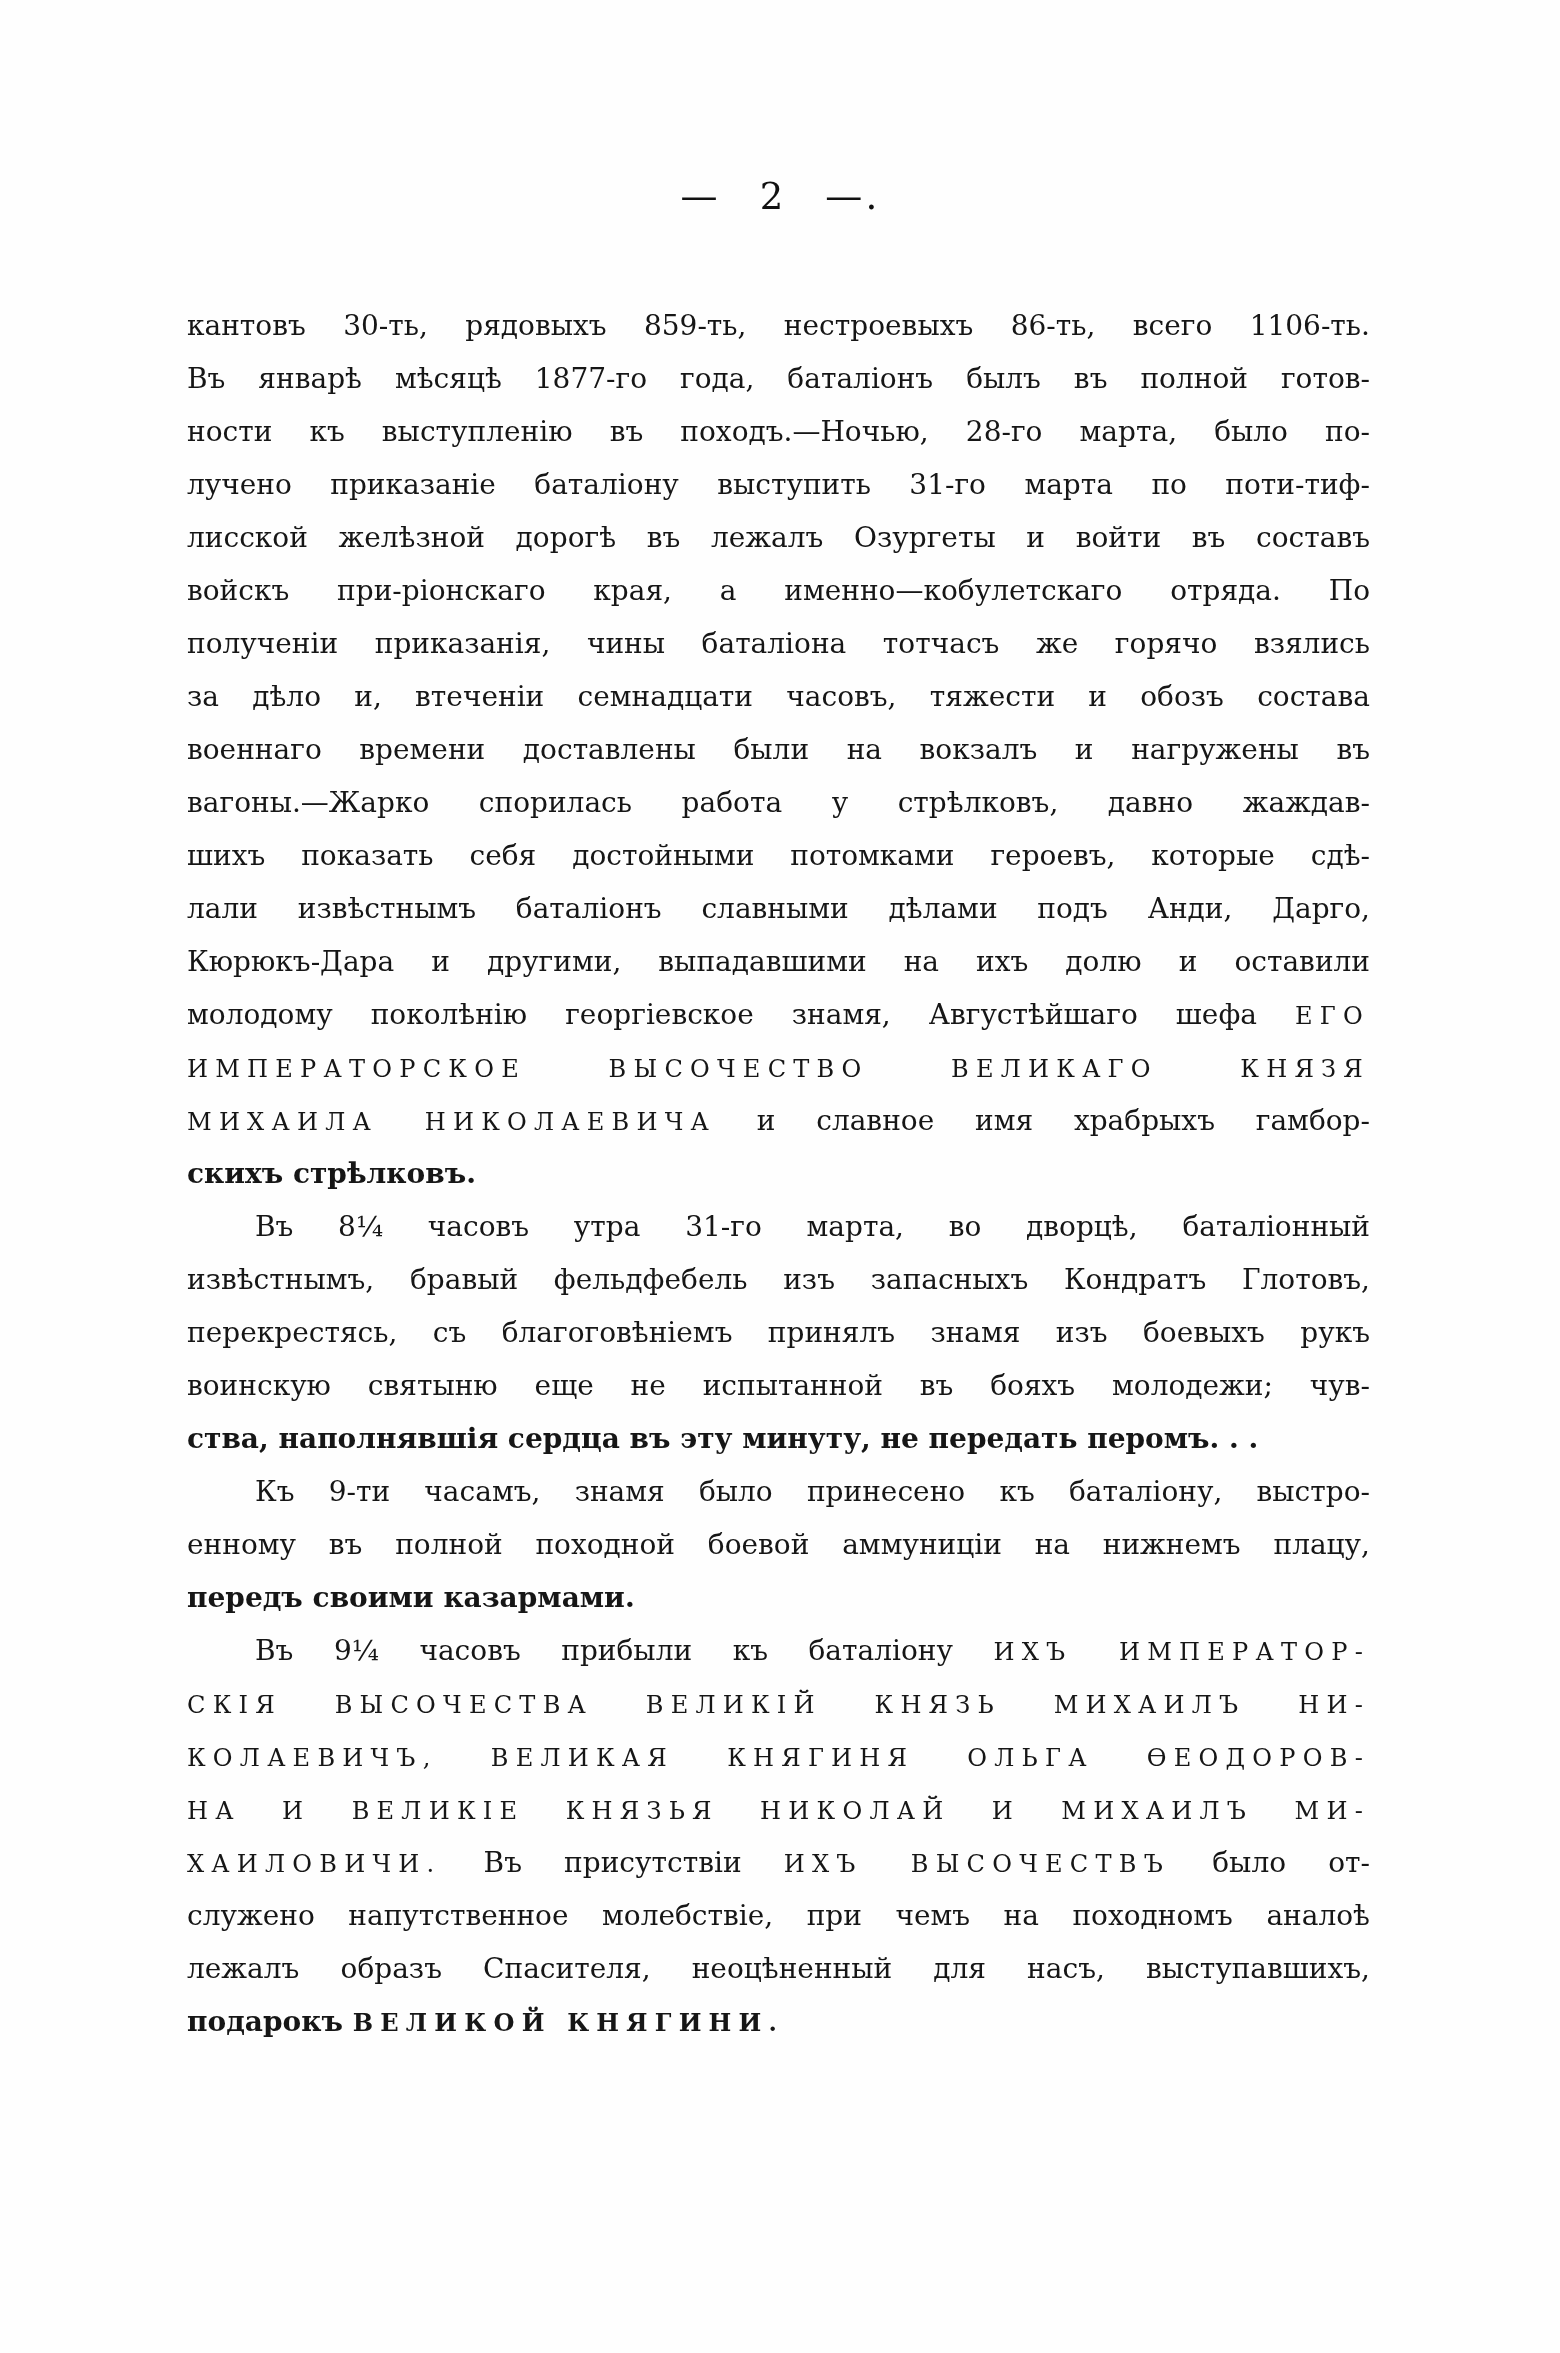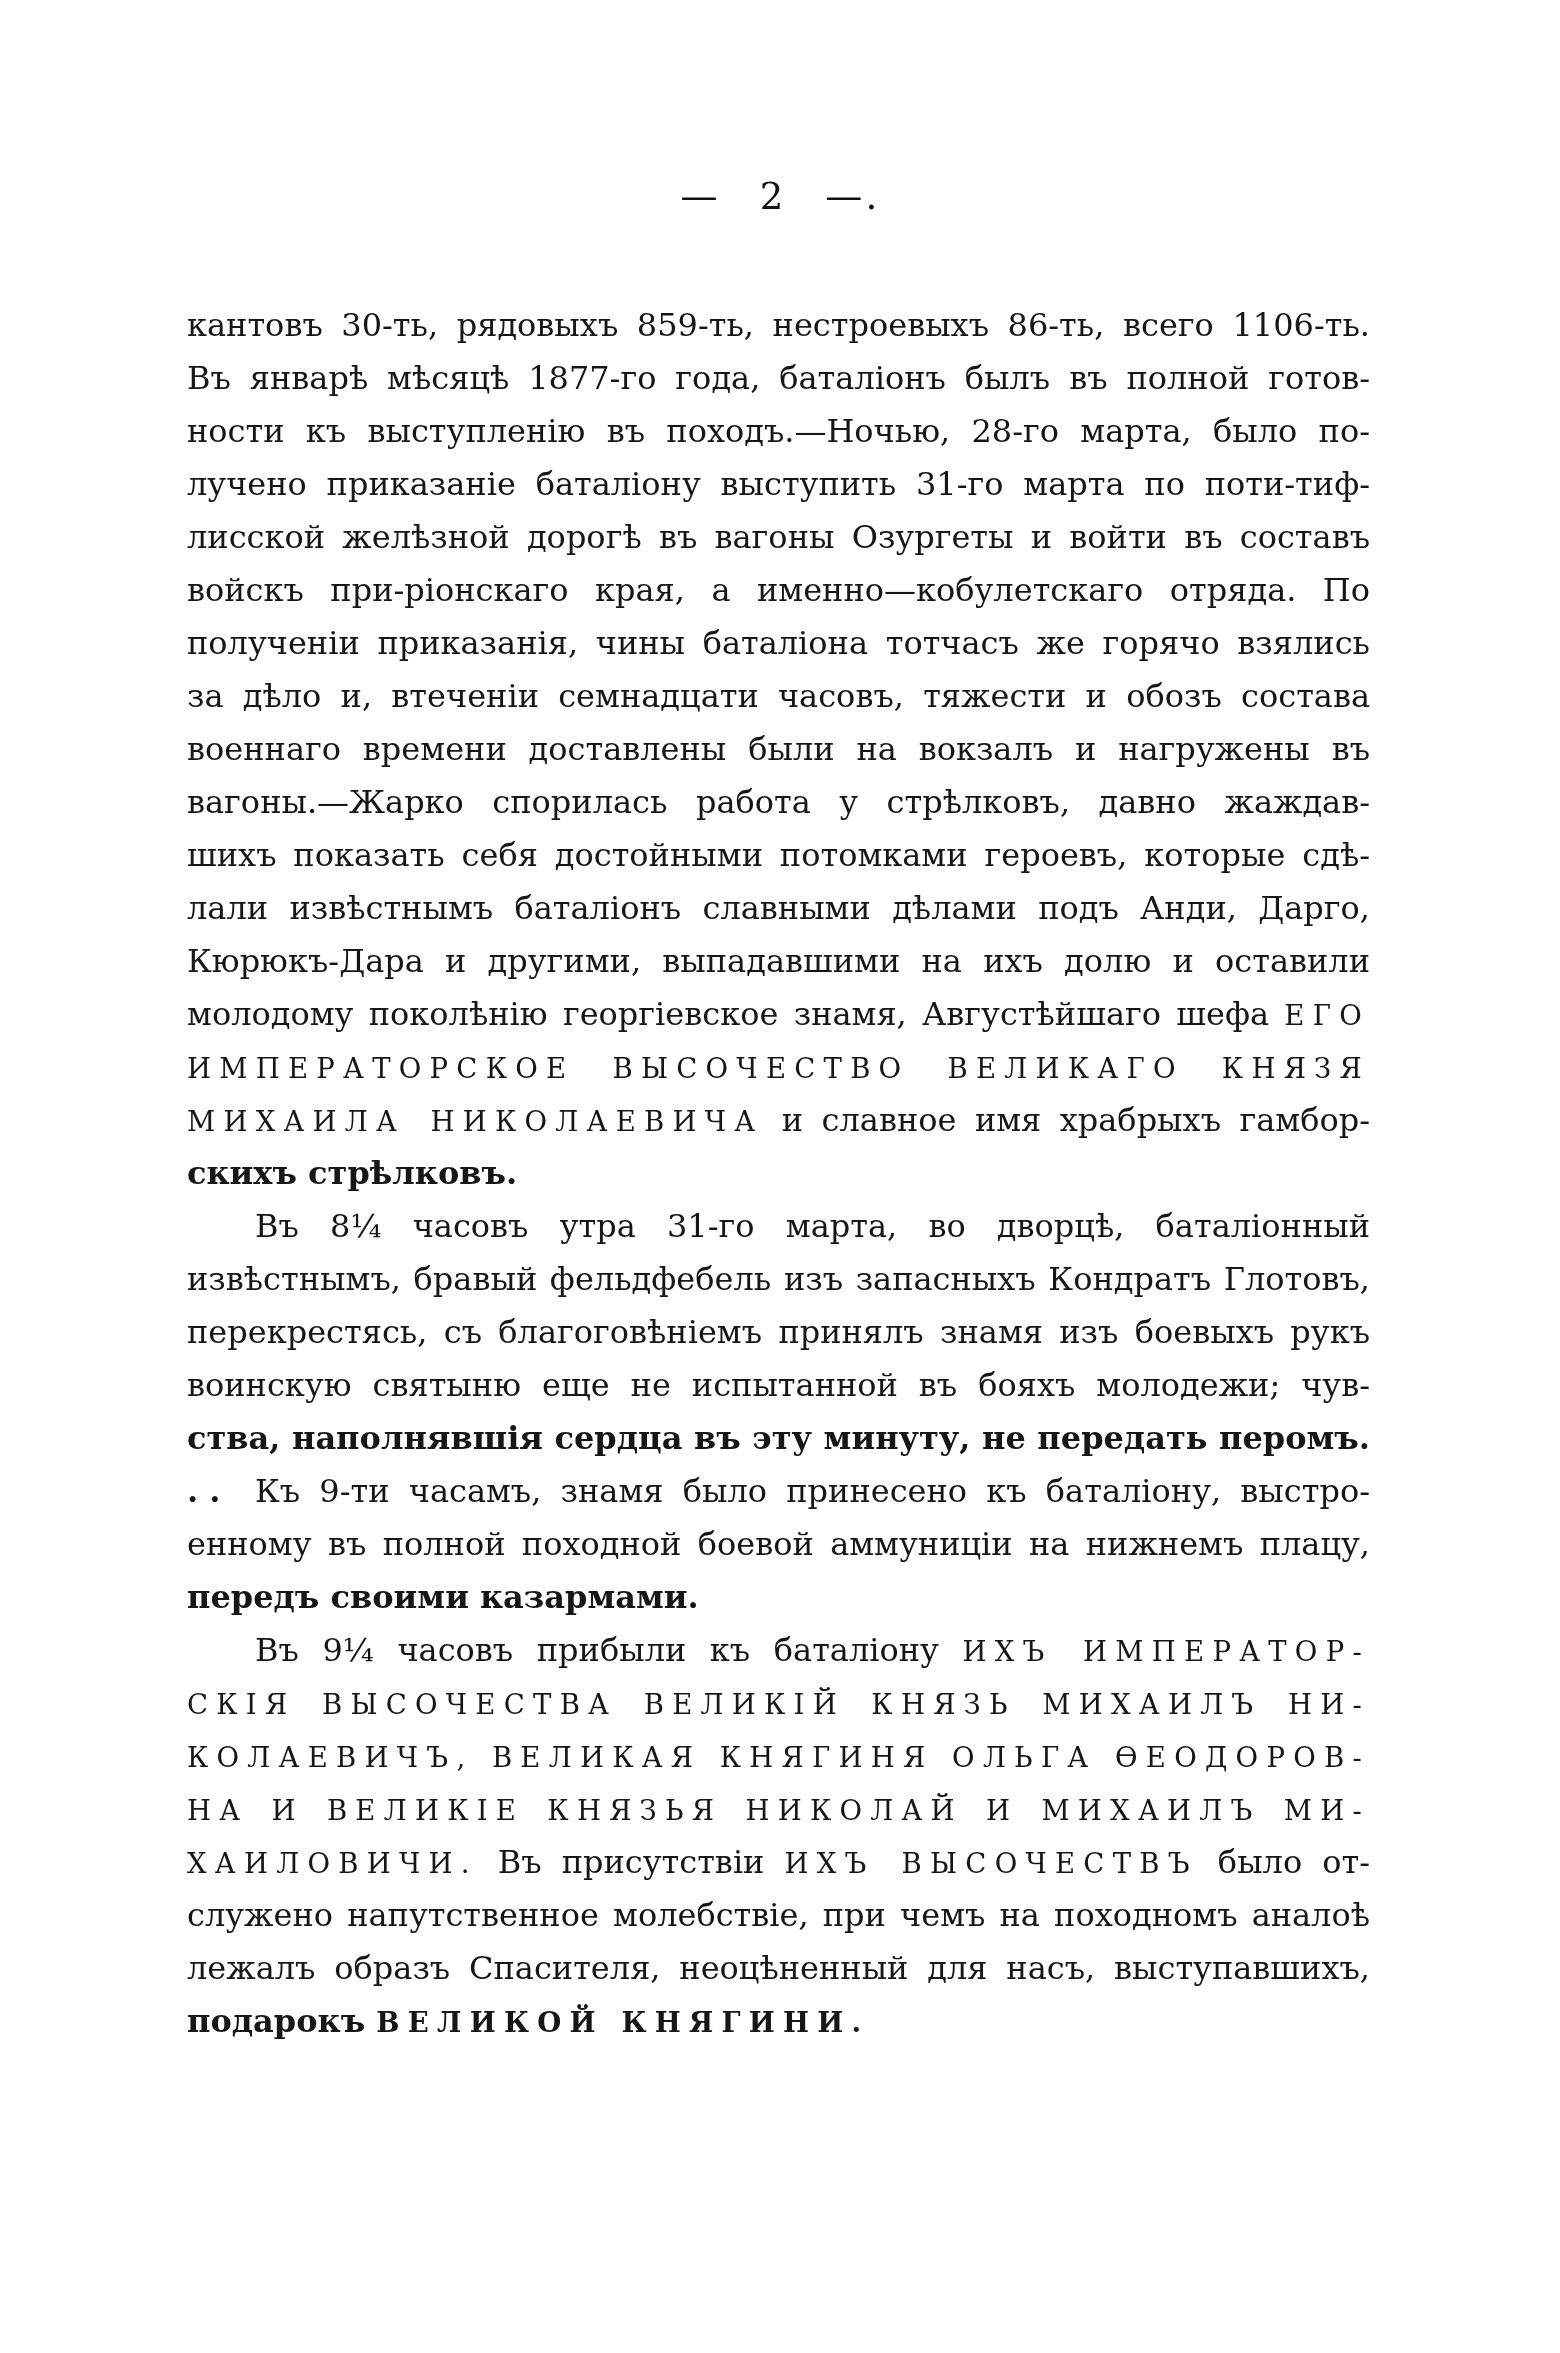--- a/index.html
+++ b/index.html
@@ -27,21 +27,21 @@
     letter-spacing: 3.2px;
     color: #111;
   }
   .textblock {
     position: absolute;
     left: 187px;
     top: 299px;
     width: 1183px;
   }
   .line {
-    font-size: 32px;
+    font-size: 28px;
     line-height: 53px;
     height: 53px;
     text-align: justify;
     text-align-last: justify;
     white-space: normal;
   }
   .line.end {
     text-align-last: left;
     font-weight: bold;
   }
@@ -57,21 +57,21 @@
 </head>
 <body>
 
 <div class="page">
   <div class="pagenum">— 2 —.</div>
   <div class="textblock">
       <div class="line"><span>кантовъ 30-ть, рядовыхъ 859-ть, нестроевыхъ 86-ть, всего 1106-ть.</span></div>
       <div class="line"><span>Въ январѣ мѣсяцѣ 1877-го года, баталіонъ былъ въ полной готов-</span></div>
       <div class="line"><span>ности къ выступленію въ походъ.—Ночью, 28-го марта, было по-</span></div>
       <div class="line"><span>лучено приказаніе баталіону выступить 31-го марта по поти-тиф-</span></div>
-      <div class="line"><span>лисской желѣзной дорогѣ въ вагоны Озургеты и войти въ составъ</span></div>
+      <div class="line"><span>лисской желѣзной дорогѣ въ лежалъ Озургеты и войти въ составъ</span></div>
       <div class="line"><span>войскъ при-ріонскаго края, а именно—кобулетскаго отряда. По</span></div>
       <div class="line"><span>полученіи приказанія, чины баталіона тотчасъ же горячо взялись</span></div>
       <div class="line"><span>за дѣло и, втеченіи семнадцати часовъ, тяжести и обозъ состава</span></div>
       <div class="line"><span>военнаго времени доставлены были на вокзалъ и нагружены въ</span></div>
       <div class="line"><span>вагоны.—Жарко спорилась работа у стрѣлковъ, давно жаждав-</span></div>
       <div class="line"><span>шихъ показать себя достойными потомками героевъ, которые сдѣ-</span></div>
       <div class="line"><span>лали извѣстнымъ баталіонъ славными дѣлами подъ Анди, Дарго,</span></div>
       <div class="line"><span>Кюрюкъ-Дара и другими, выпадавшими на ихъ долю и оставили</span></div>
       <div class="line"><span>молодому поколѣнію георгіевское знамя, Августѣйшаго шефа </span><span class="sc">ЕГО</span></div>
       <div class="line"><span class="sc">ИМПЕРАТОРСКОЕ ВЫСОЧЕСТВО ВЕЛИКАГО КНЯЗЯ</span></div>

